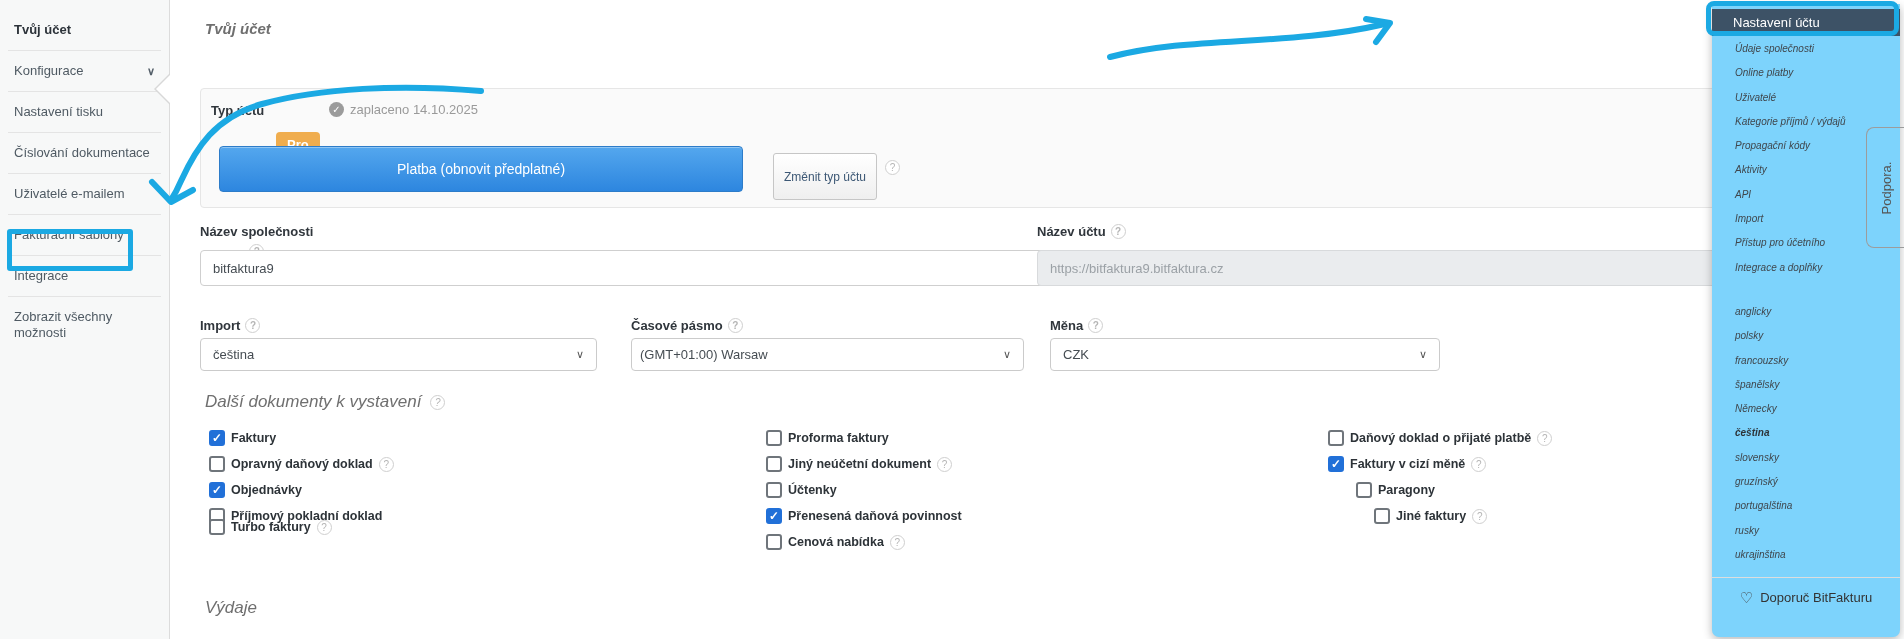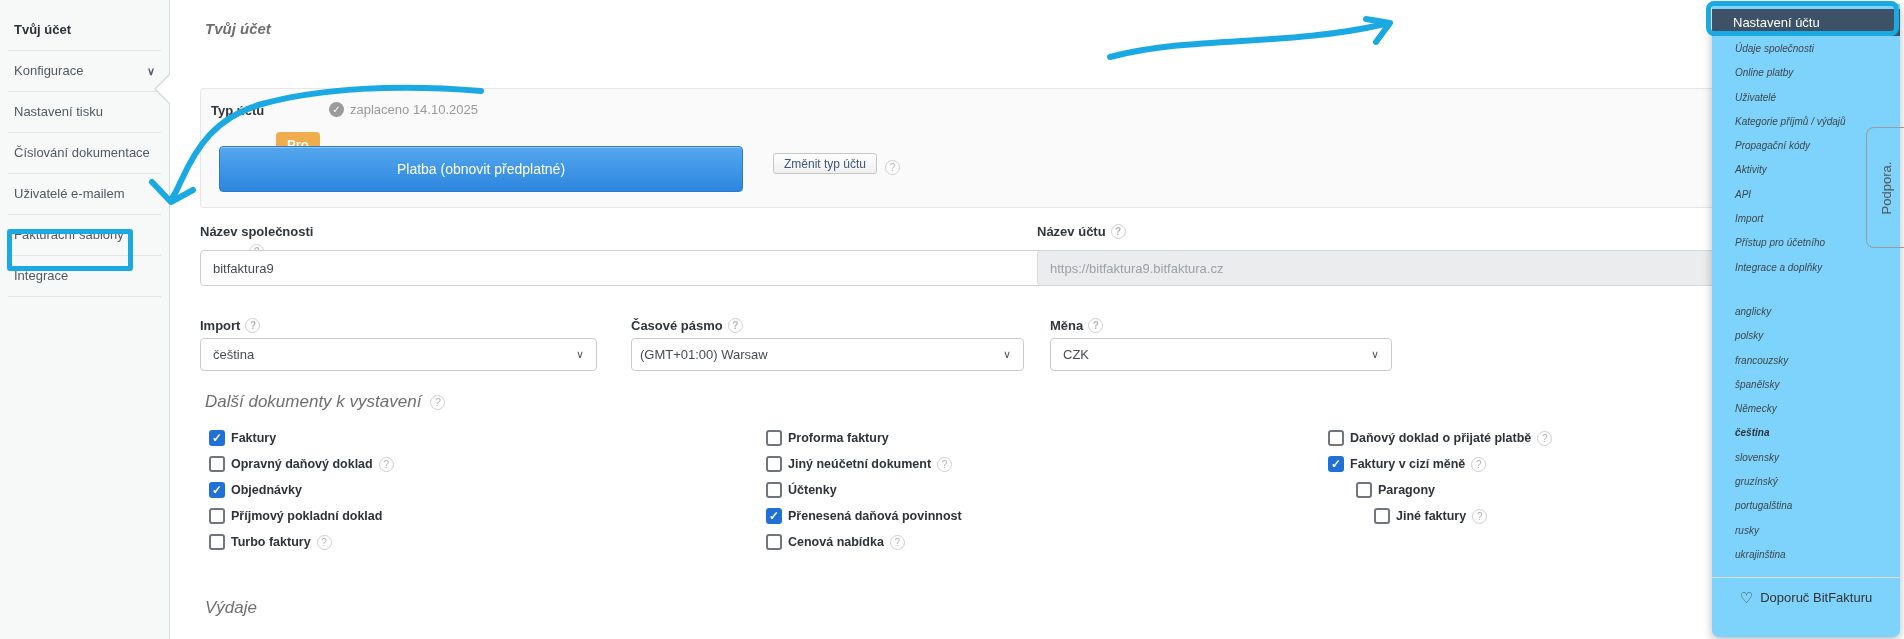--- a/index.html
+++ b/index.html
@@ -28,21 +28,21 @@
   #plan-badge{position:absolute;left:75px;top:7px;height:26px;line-height:26px;padding:0 11px;
               background:#f0ad4e;color:#fff;font-size:13px;font-weight:bold;border-radius:4px;margin-top:36px;}
   .paid{position:absolute;left:128px;top:13px;display:flex;align-items:center;gap:6px;
         font-size:13px;color:#9a9a9a;}
   .paid-ic{width:15px;height:15px;border-radius:50%;background:#9b9b9b;color:#fff;font-size:10px;
         display:flex;align-items:center;justify-content:center;}
   #pay-btn{position:absolute;left:18px;top:57px;width:524px;height:46px;border-radius:4px;
         background:linear-gradient(#54a7ee,#2d86df);border:1px solid #2d7cc9;color:#fff;font-size:14px;
         display:flex;align-items:center;justify-content:center;box-sizing:border-box;
         box-shadow:inset 0 1px 0 rgba(255,255,255,.35);}
-  #change-btn{position:absolute;left:572px;top:64px;width:104px;height:21px;border-radius:3px;
+  #change-btn{position:absolute;left:572px;top:64px;width:104px;height:47px;border-radius:3px;
         background:linear-gradient(#fff,#efefef);border:1px solid #c6c6c6;color:#3d5875;font-size:12px;
         display:flex;align-items:center;justify-content:center;box-sizing:border-box;}
   .help{width:15px;height:15px;border:1px solid #cfcfcf;border-radius:50%;color:#b5b5b5;font-size:10px;
         display:flex;align-items:center;justify-content:center;background:#fff;flex:0 0 auto;box-sizing:border-box;}
   .help.abs{position:absolute;}
 
   .f-label{position:absolute;display:flex;gap:5px;align-items:center;font-size:13px;font-weight:bold;color:#30363c;}
   .text-input{position:absolute;height:36px;border:1px solid #cfcfcf;border-radius:4px;padding:0 12px;
         font-size:13px;color:#454c52;box-sizing:border-box;font-family:inherit;background:#fff;}
   .text-input:disabled{background:#eaecee;color:#9ba1a6;border-color:#d8dadc;-webkit-text-fill-color:#9ba1a6;}
@@ -112,20 +112,23 @@
     </div>
     <div class="sb-item">
       <span>Uživatelé e-mailem</span>
     </div>
     <div class="sb-item">
       <span>Fakturační šablony</span>
     </div>
     <div class="sb-item">
       <span>Integrace</span>
     </div>
+    <div class="sb-item last">
+      <span>Zobrazit všechny možnosti</span>
+    </div>
   </div>
   <div id="notch-border"></div>
   <div id="notch"></div>
 
   <div id="page-title">Tvůj účet</div>
 
   <div id="account-panel">
     <div class="panel-label">Typ účtu</div>
     <div id="plan-badge">Pro</div>
     <div class="paid">
@@ -164,21 +167,21 @@
   </div>
   <div class="select" style="left:631px;top:338px;width:393px;padding-left:8px;">
     <span>(GMT+01:00) Warsaw</span>
     <span class="chev">∨</span>
   </div>
 
   <div class="f-label" style="left:1050px;top:318px;">
     <span>Měna</span>
     <span class="help">?</span>
   </div>
-  <div class="select" style="left:1050px;top:338px;width:342px;">
+  <div class="select" style="left:1050px;top:338px;width:390px;">
     <span>CZK</span>
     <span class="chev">∨</span>
   </div>
 
   <div class="section-title" style="left:205px;top:392px;">
     <span>Další dokumenty k vystavení</span>
     <span class="help">?</span>
   </div>
 
   <div class="cb-col" style="left:209px;">
@@ -196,21 +199,21 @@
     <div class="cb-row" style="top:52px;">
       <span class="cb checked">
           <span class="tick">✓</span>
         </span>
       <span class="cb-label">Objednávky</span>
     </div>
     <div class="cb-row" style="top:78px;">
       <span class="cb"></span>
       <span class="cb-label">Příjmový pokladní doklad</span>
     </div>
-    <div class="cb-row" style="top:104px;">
+    <div class="cb-row" style="top:89px;">
       <span class="cb"></span>
       <span class="cb-label">Turbo faktury</span>
       <span class="help">?</span>
     </div>
   </div>
 
   <div class="cb-col" style="left:766px;">
     <div class="cb-row" style="top:0;">
       <span class="cb"></span>
       <span class="cb-label">Proforma faktury</span>

